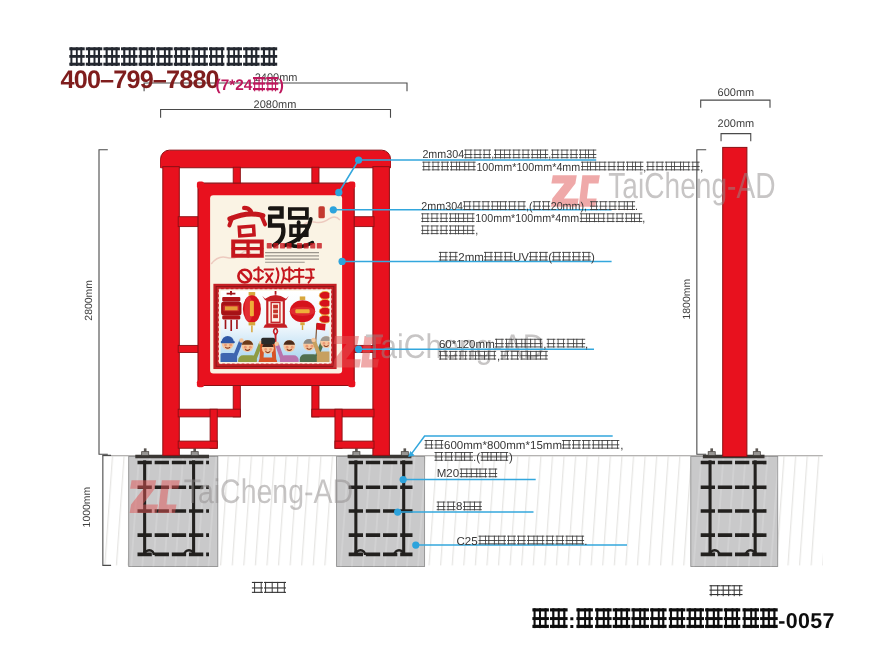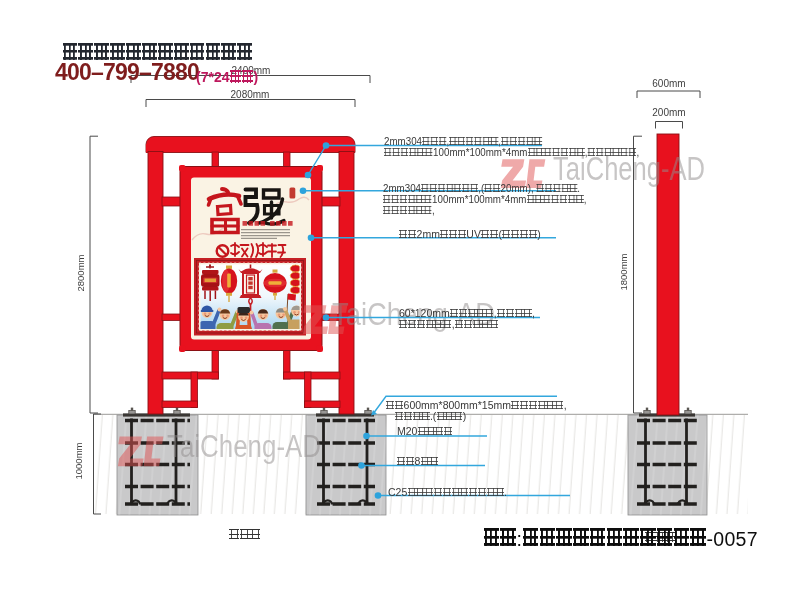--- a/index.html
+++ b/index.html
@@ -493,18 +493,18 @@
 <div class="t" style="left:399px;top:229px"><i class="cj"></i><i class="cj"></i>2mm<i class="cj"></i><i class="cj"></i><i class="cj"></i>UV<i class="cj"></i><i class="cj"></i>(<i class="cj"></i><i class="cj"></i><i class="cj"></i><i class="cj"></i>)</div>
 
 <div class="t" style="left:399px;top:308px">60*120mm<i class="cj"></i><i class="cj"></i><i class="cj"></i><i class="cj"></i><i class="cj"></i>,<i class="cj"></i><i class="cj"></i><i class="cj"></i><i class="cj"></i>,<br><i class="cj"></i><i class="cj"></i><i class="cj"></i><i class="cj"></i><i class="cj"></i><i class="cj"></i>,<i class="cj"></i><i class="cj"></i><i class="cj"></i><i class="cj"></i><i class="cj"></i></div>
 
 <div class="t" style="left:386px;top:400px"><i class="cj"></i><i class="cj"></i>600mm*800mm*15mm<i class="cj"></i><i class="cj"></i><i class="cj"></i><i class="cj"></i><i class="cj"></i><i class="cj"></i>,<br>&nbsp;&nbsp;&nbsp;<i class="cj"></i><i class="cj"></i><i class="cj"></i><i class="cj"></i>.(<i class="cj"></i><i class="cj"></i><i class="cj"></i>)</div>
 
 <div class="t" style="left:397px;top:426px">M20<i class="cj"></i><i class="cj"></i><i class="cj"></i><i class="cj"></i></div>
 
 <div class="t" style="left:397px;top:456px"><i class="cj"></i><i class="cj"></i>8<i class="cj"></i><i class="cj"></i></div>
 
-<div class="t" style="left:388px;top:487px">C25<i class="cj"></i><i class="cj"></i><i class="cj"></i><i class="cj"></i><i class="cj"></i><i class="cj"></i><i class="cj"></i><i class="cj"></i><i class="cj"></i><i class="cj"></i><i class="cj"></i>.</div>
+<div class="t" style="left:415px;top:487px">C25<i class="cj"></i><i class="cj"></i><i class="cj"></i><i class="cj"></i><i class="cj"></i><i class="cj"></i><i class="cj"></i><i class="cj"></i><i class="cj"></i><i class="cj"></i><i class="cj"></i>.</div>
 
 <div class="t" style="left:229px;top:529px;font-size:12.5px;color:#333"><i class="cj"></i><i class="cj"></i><i class="cj"></i></div>
 
 <div class="t" style="left:645px;top:532px;font-size:12px;color:#333"><i class="cj"></i><i class="cj"></i><i class="cj"></i></div>
 
-<div class="t" style="left:483px;top:528px;font-size:19.5px;color:#0d0d0d;font-weight:400;letter-spacing:0.3px"><span class="b"><i class="cj"></i><i class="cj"></i>:<i class="cj"></i><i class="cj"></i><i class="cj"></i><i class="cj"></i><i class="cj"></i><i class="cj"></i><i class="cj"></i><i class="cj"></i><i class="cj"></i><i class="cj"></i><i class="cj"></i>-0057</span></div>
+<div class="t" style="left:483px;top:553px;font-size:19.5px;color:#0d0d0d;font-weight:700;letter-spacing:0.3px"><span class="b"><i class="cj"></i><i class="cj"></i>:<i class="cj"></i><i class="cj"></i><i class="cj"></i><i class="cj"></i><i class="cj"></i><i class="cj"></i><i class="cj"></i><i class="cj"></i><i class="cj"></i><i class="cj"></i><i class="cj"></i>-0057</span></div>
 </body></html>

